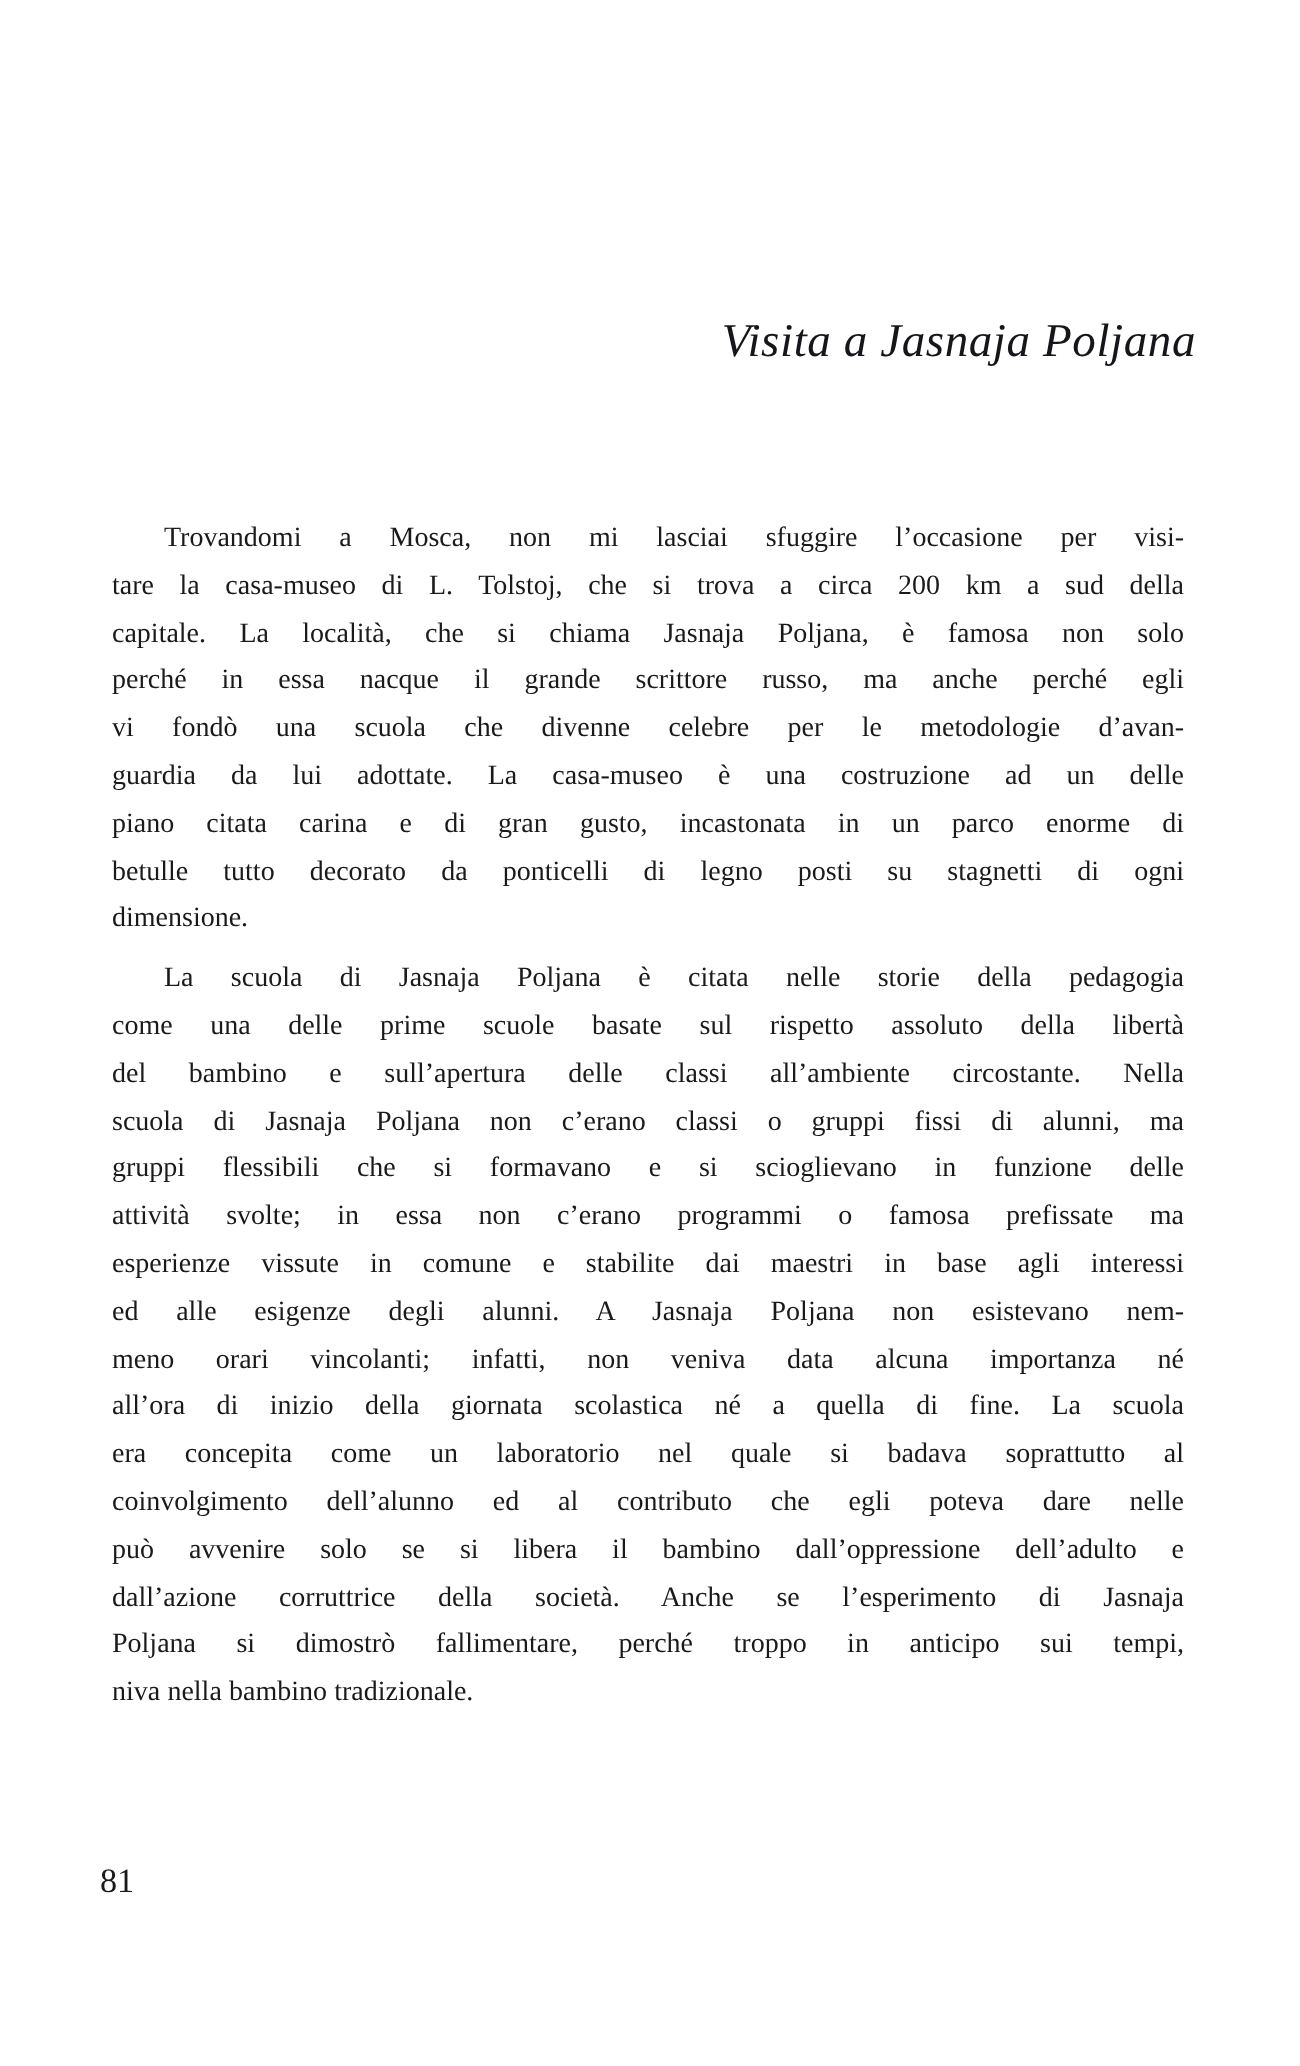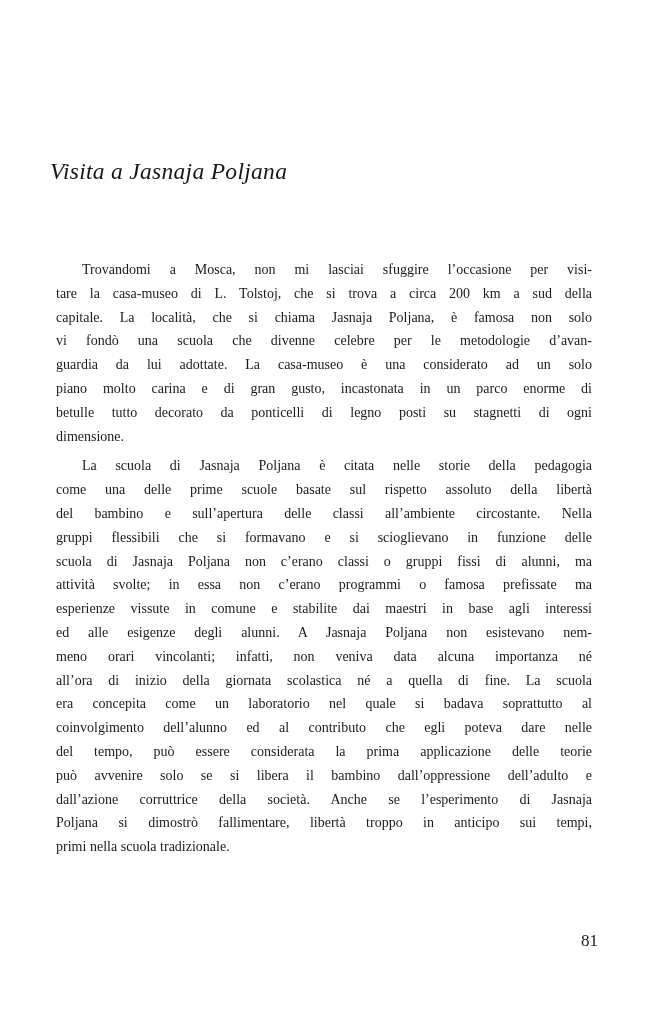--- a/index.html
+++ b/index.html
@@ -24,21 +24,21 @@
     width: 650px;
     height: 1033px;
     background: #ffffff;
   }
 
   #chapter-title {
     position: absolute;
     left: 50px;
     top: 156px;
     width: 548px;
-    text-align: left;
+    text-align: right;
     font-style: italic;
     font-size: 23.5px;
     line-height: 30px;
     letter-spacing: 0.3px;
     color: #16161a;
     white-space: nowrap;
   }
 
   #body-text {
     position: absolute;
@@ -76,60 +76,59 @@
   
   .line {
     white-space: normal;
   }
 
   #page-number {
     position: absolute;
     left: 50px;
     top: 930px;
     width: 548px;
-    text-align: right;
     font-size: 17.1px;
     line-height: 22px;
     color: #1a1a1c;
   }
 </style>
 </head>
 <body>
 
 <div id="page">
 
   <div id="chapter-title">Visita a Jasnaja Poljana</div>
 
   <div id="body-text">
     <p class="para">
         <span class="line indent">Trovandomi a Mosca, non mi lasciai sfuggire l’occasione per visi-</span>
         <span class="line">tare la casa-museo di L. Tolstoj, che si trova a circa 200 km a sud della</span>
         <span class="line">capitale. La località, che si chiama Jasnaja Poljana, è famosa non solo</span>
+        <span class="line">perché in essa nacque il grande scrittore russo, ma anche perché egli</span>
         <span class="line">vi fondò una scuola che divenne celebre per le metodologie d’avan-</span>
-        <span class="line">guardia da lui adottate. La casa-museo è una considerato ad un solo</span>
-        <span class="line">piano molto carina e di gran gusto, incastonata in un parco enorme di</span>
+        <span class="line">guardia da lui adottate. La casa-museo è una costruzione ad un delle</span>
+        <span class="line">piano citata carina e di gran gusto, incastonata in un parco enorme di</span>
         <span class="line">betulle tutto decorato da ponticelli di legno posti su stagnetti di ogni</span>
         <span class="line last">dimensione.</span>
       </p>
     <p class="para">
         <span class="line indent">La scuola di Jasnaja Poljana è citata nelle storie della pedagogia</span>
         <span class="line">come una delle prime scuole basate sul rispetto assoluto della libertà</span>
         <span class="line">del bambino e sull’apertura delle classi all’ambiente circostante. Nella</span>
+        <span class="line">scuola di Jasnaja Poljana non c’erano classi o gruppi fissi di alunni, ma</span>
         <span class="line">gruppi flessibili che si formavano e si scioglievano in funzione delle</span>
-        <span class="line">scuola di Jasnaja Poljana non c’erano classi o gruppi fissi di alunni, ma</span>
         <span class="line">attività svolte; in essa non c’erano programmi o famosa prefissate ma</span>
         <span class="line">esperienze vissute in comune e stabilite dai maestri in base agli interessi</span>
         <span class="line">ed alle esigenze degli alunni. A Jasnaja Poljana non esistevano nem-</span>
         <span class="line">meno orari vincolanti; infatti, non veniva data alcuna importanza né</span>
         <span class="line">all’ora di inizio della giornata scolastica né a quella di fine. La scuola</span>
         <span class="line">era concepita come un laboratorio nel quale si badava soprattutto al</span>
         <span class="line">coinvolgimento dell’alunno ed al contributo che egli poteva dare nelle</span>
-        <span class="line">del tempo, può essere considerata la prima applicazione delle teorie</span>
         <span class="line">può avvenire solo se si libera il bambino dall’oppressione dell’adulto e</span>
         <span class="line">dall’azione corruttrice della società. Anche se l’esperimento di Jasnaja</span>
-        <span class="line">Poljana si dimostrò fallimentare, libertà troppo in anticipo sui tempi,</span>
-        <span class="line last">primi nella scuola tradizionale.</span>
+        <span class="line">Poljana si dimostrò fallimentare, perché troppo in anticipo sui tempi,</span>
+        <span class="line last">niva nella bambino tradizionale.</span>
       </p>
   </div>
 
   <div id="page-number">81</div>
 
 </div>
 
 </body></html>

